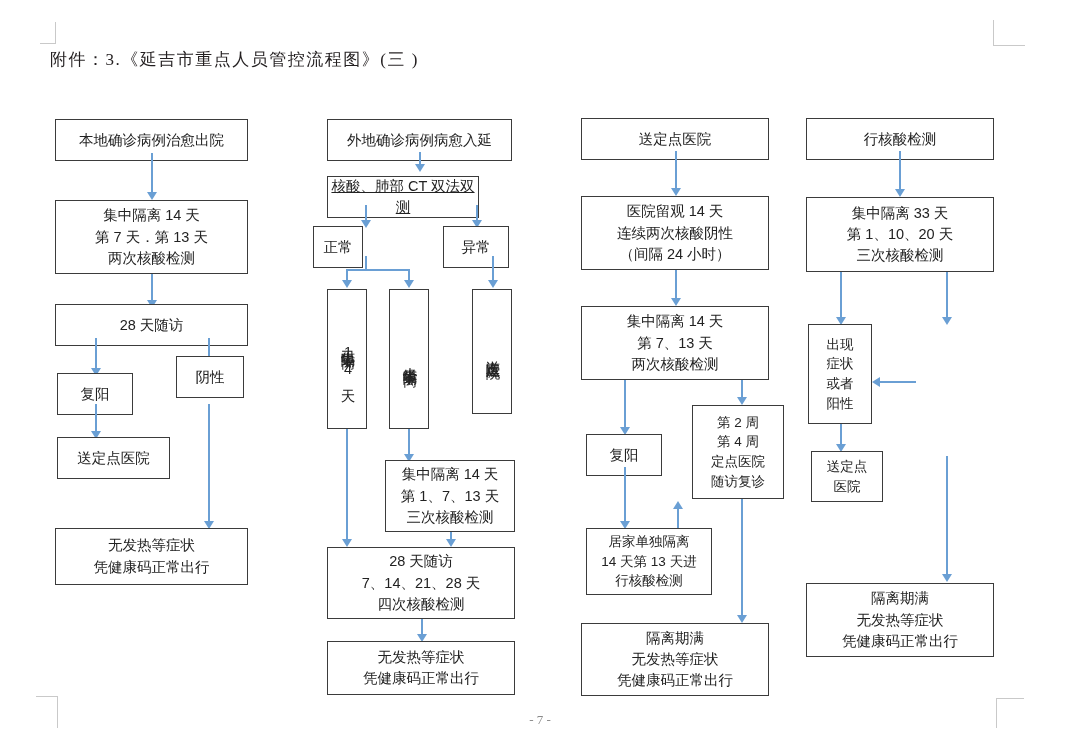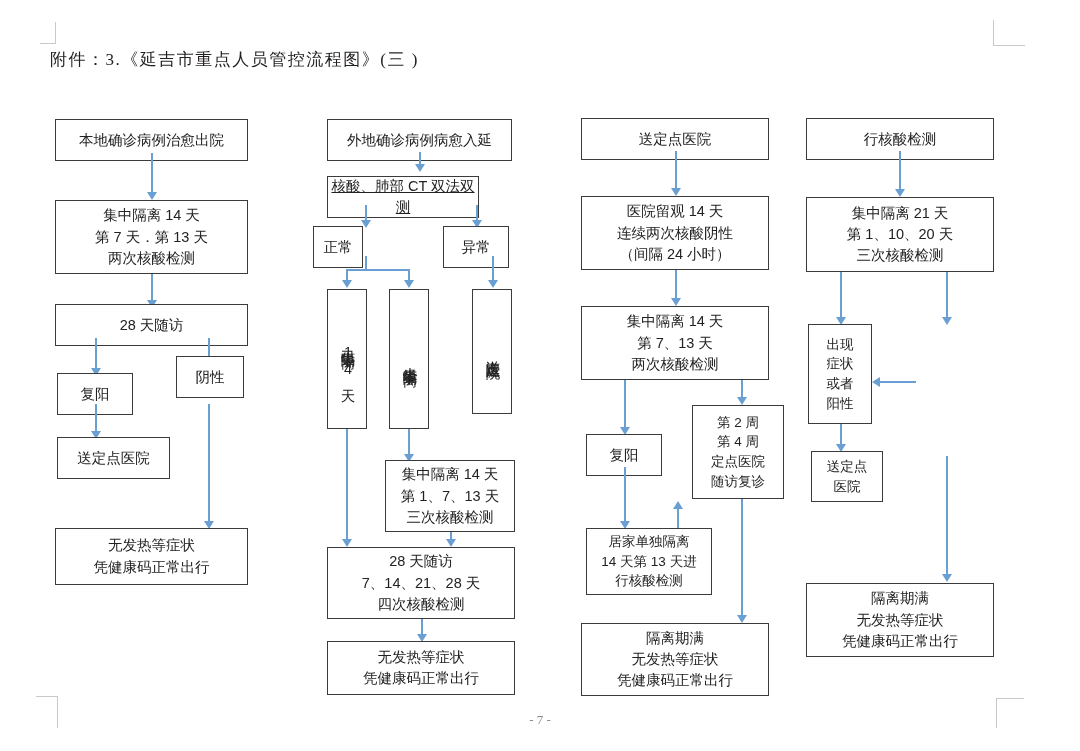--- a/index.html
+++ b/index.html
@@ -238,21 +238,21 @@
 
   <div class="box" style="left:581px;top:623px;width:188px;height:73px;">隔离期满
 无发热等症状
 凭健康码正常出行</div>
 
   <div class="box" style="left:806px;top:118px;width:188px;height:33px;">行核酸检测</div>
 
   <div class="ln v" style="left:899px;top:151px;height:40px;"></div>
   <div class="arw down" style="left:895px;top:189px;"></div>
 
-  <div class="box" style="left:806px;top:197px;width:188px;height:75px;">集中隔离 21 天
+  <div class="box" style="left:806px;top:197px;width:188px;height:75px;">集中隔离 33 天
 第 1、10、20 天
 三次核酸检测</div>
 
   <div class="ln v" style="left:840px;top:272px;height:47px;"></div>
   <div class="arw down" style="left:836px;top:317px;"></div>
   <div class="ln v" style="left:946px;top:272px;height:47px;"></div>
   <div class="arw down" style="left:942px;top:317px;"></div>
 
   <div class="box small" style="left:808px;top:324px;width:64px;height:100px;">出现
 症状

